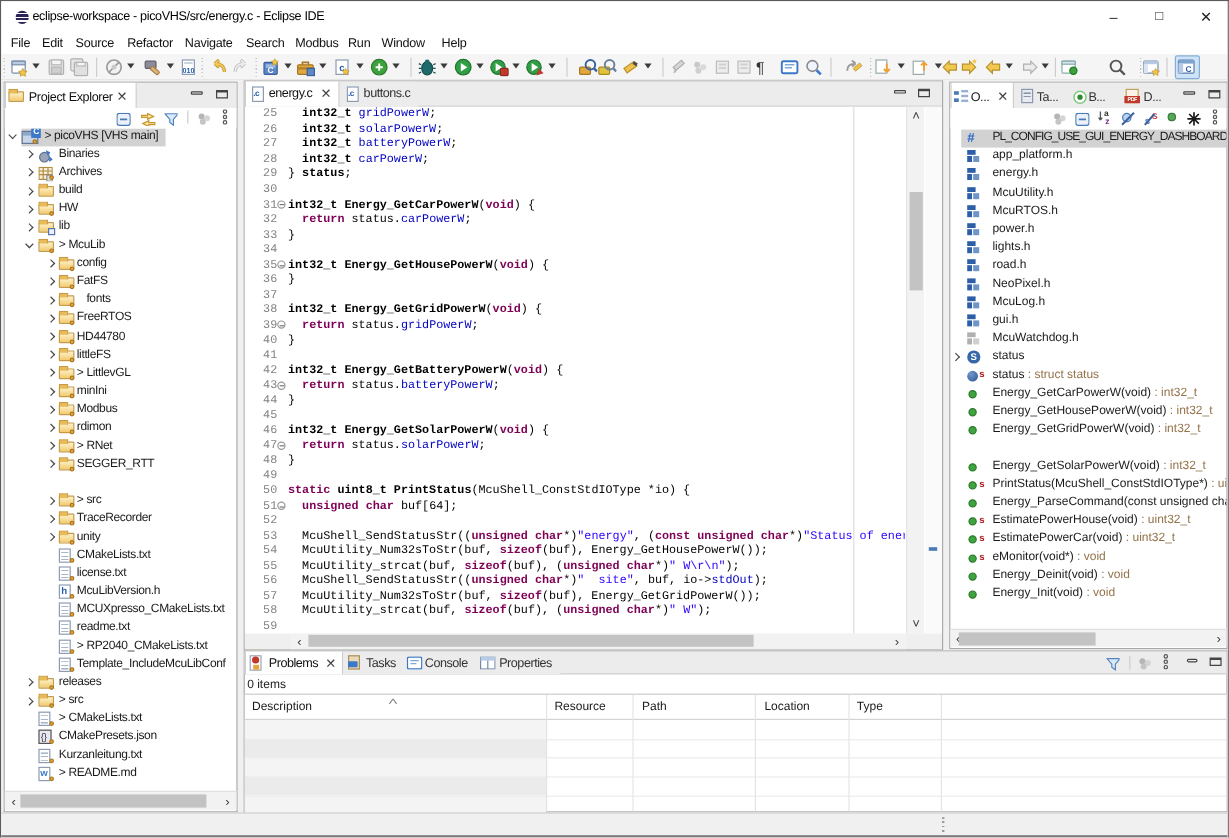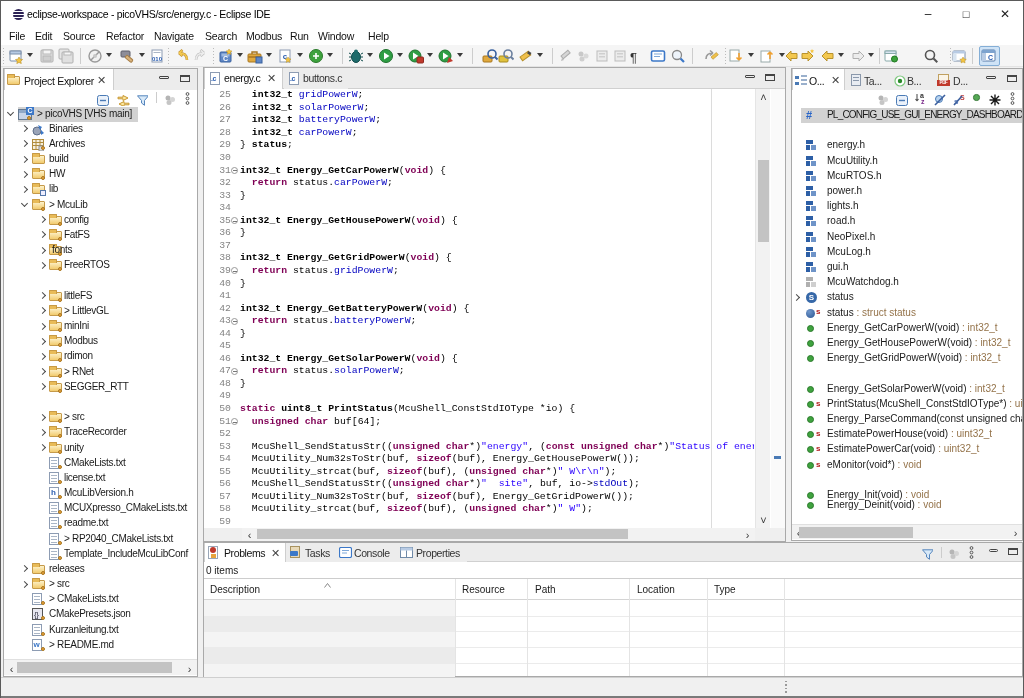--- a/index.html
+++ b/index.html
@@ -378,27 +378,33 @@
 <div class="trow" style="top:158.9px;letter-spacing:-.3px">
           <span class="chev-r" style="left:36px;top:4.5px"></span>
           <span class="fo" style="left:45px"></span>
           <span class="dot" style="left:54px;top:9px"></span>
           <span class="txt" style="left:60px">FatFS</span>
         </div>
 <div class="trow" style="top:174.1px;letter-spacing:-.3px">
           <span class="chev-r" style="left:36px;top:4.5px"></span>
           <span class="fo" style="left:45px"></span>
           <span class="dot" style="left:54px;top:9px"></span>
-          <span class="txt" style="left:48px">fonts</span>
+          <span class="txt" style="left:68px">fonts</span>
         </div>
 <div class="trow" style="top:189.3px;letter-spacing:-.3px">
           <span class="chev-r" style="left:36px;top:4.5px"></span>
           <span class="fo" style="left:45px"></span>
           <span class="dot" style="left:54px;top:9px"></span>
           <span class="txt" style="left:60px">FreeRTOS</span>
+        </div>
+<div class="trow" style="top:204.5px;letter-spacing:-.3px">
+          <span class="chev-r" style="left:36px;top:4.5px"></span>
+          <span class="fo" style="left:45px"></span>
+          <span class="dot" style="left:54px;top:9px"></span>
+          <span class="txt" style="left:60px">HD44780</span>
         </div>
 <div class="trow" style="top:219.7px;letter-spacing:-.3px">
           <span class="chev-r" style="left:36px;top:4.5px"></span>
           <span class="fo" style="left:45px"></span>
           <span class="dot" style="left:54px;top:9px"></span>
           <span class="txt" style="left:60px">littleFS</span>
         </div>
 <div class="trow" style="top:234.8px;letter-spacing:-.3px">
           <span class="chev-r" style="left:36px;top:4.5px"></span>
           <span class="fo" style="left:45px"></span>
@@ -713,20 +719,28 @@
           <circle cx="2.5" cy="11" r="1.4" fill="none" stroke="#555"></circle>
         </svg></span>
   </div>
   <div class="abs" style="left:0;top:38px;right:0;bottom:16px;overflow:hidden">
     <div class="abs" style="left:0;top:-38px;right:0;height:480px">
 <div class="trow" style="top:39.0px;letter-spacing:-.8px;">
           <span class="abs" style="left:9px;top:0;right:0;height:15px;background:#d2d2d2"></span>
           <span class="abs" style="left:14px;top:1px;font-size:11px;font-weight:bold;color:#2a66c8">#</span>
           <span class="txt" style="left:35px">PL_CONFIG_USE_GUI_ENERGY_DASHBOARD<span style="color:#94734a"></span></span>
         </div>
+<div class="trow" style="top:54.2px;">
+          <span class="inc" style="left:14px">
+            <b style="left:0;top:0;width:7px;height:4px"></b>
+            <b style="left:0;top:5px;width:4px;height:5px"></b>
+            <b style="left:5px;top:5px;width:5px;height:5px;background:#6f94c8"></b>
+          </span>
+          <span class="txt" style="left:35px">app_platform.h<span style="color:#94734a"></span></span>
+        </div>
 <div class="trow" style="top:69.4px;">
           <span class="inc" style="left:14px">
             <b style="left:0;top:0;width:7px;height:4px"></b>
             <b style="left:0;top:5px;width:4px;height:5px"></b>
             <b style="left:5px;top:5px;width:5px;height:5px;background:#6f94c8"></b>
           </span>
           <span class="txt" style="left:35px">energy.h<span style="color:#94734a"></span></span>
         </div>
 <div class="trow" style="top:84.6px;">
           <span class="inc" style="left:14px">
@@ -843,21 +857,21 @@
 <div class="trow" style="top:373.4px;">
           <span class="grn" style="left:15px"></span>
           <span class="reds" style="left:24px;top:2px">s</span>
           <span class="txt" style="left:35px">EstimatePowerCar(void)<span style="color:#94734a"> : uint32_t</span></span>
         </div>
 <div class="trow" style="top:388.6px;">
           <span class="grn" style="left:15px"></span>
           <span class="reds" style="left:24px;top:2px">s</span>
           <span class="txt" style="left:35px">eMonitor(void*)<span style="color:#94734a"> : void</span></span>
         </div>
-<div class="trow" style="top:403.8px;margin-top:25px;">
+<div class="trow" style="top:403.8px;">
           <span class="grn" style="left:15px"></span>
           <span class="txt" style="left:35px">Energy_Deinit(void)<span style="color:#94734a"> : void</span></span>
         </div>
 <div class="trow" style="top:419.0px;">
           <span class="grn" style="left:15px"></span>
           <span class="txt" style="left:35px">Energy_Init(void)<span style="color:#94734a"> : void</span></span>
         </div>
     </div>
   </div>
   <div class="sb" style="left:0;bottom:1px;right:0;height:15px;border-top:1px solid #e0e0e0">

